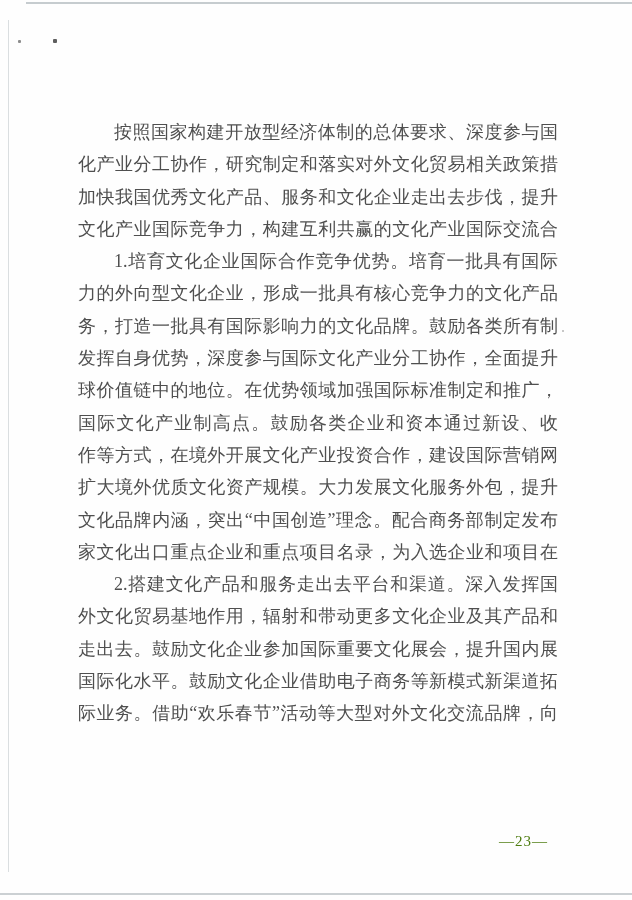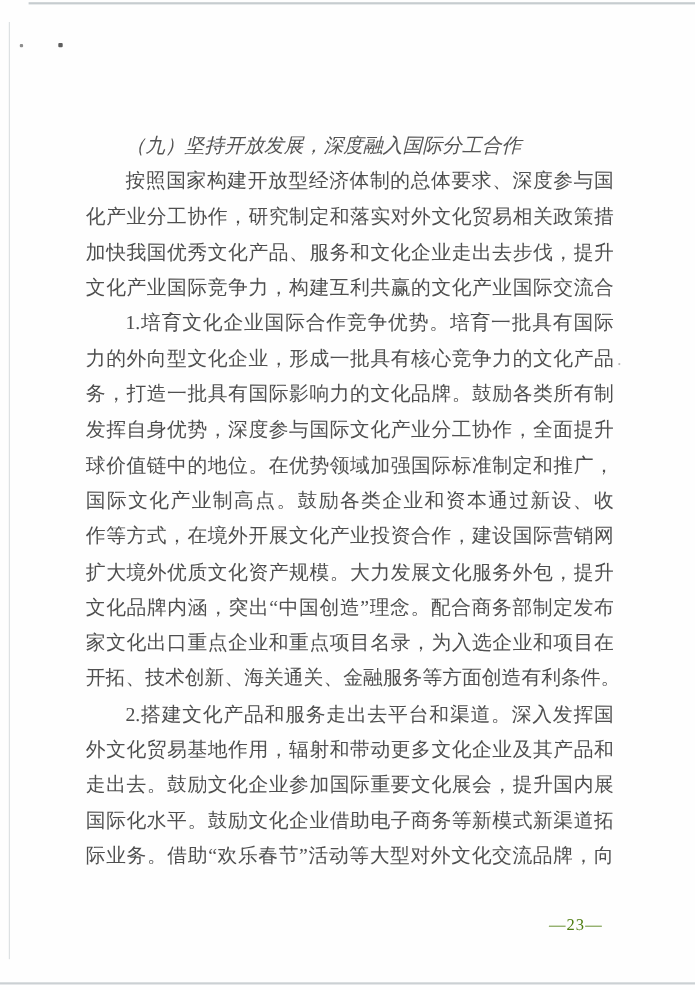--- a/index.html
+++ b/index.html
@@ -79,38 +79,36 @@
 <div class="page">
 
   <div class="edge edge-top"></div>
   <div class="edge edge-left"></div>
   <div class="edge edge-bottom"></div>
   <div class="speck speck-1"></div>
   <div class="speck speck-2"></div>
   <div class="speck speck-3"></div>
 
   <div class="content">
-    <div class="line short indent heading">（九）坚持开放发展，深度融入国际分工合作</div>
 
     <div class="line indent">按照国家构建开放型经济体制的总体要求、深度参与国际文</div>
     <div class="line">化产业分工协作，研究制定和落实对外文化贸易相关政策措施，</div>
     <div class="line">加快我国优秀文化产品、服务和文化企业走出去步伐，提升我国</div>
     <div class="line">文化产业国际竞争力，构建互利共赢的文化产业国际交流合作新</div>
 
     <div class="line indent">1.培育文化企业国际合作竞争优势。培育一批具有国际竞争</div>
     <div class="line">力的外向型文化企业，形成一批具有核心竞争力的文化产品和服</div>
     <div class="line">务，打造一批具有国际影响力的文化品牌。鼓励各类所有制企业</div>
     <div class="line">发挥自身优势，深度参与国际文化产业分工协作，全面提升在全</div>
     <div class="line">球价值链中的地位。在优势领域加强国际标准制定和推广，抢占</div>
     <div class="line">国际文化产业制高点。鼓励各类企业和资本通过新设、收购、合</div>
     <div class="line">作等方式，在境外开展文化产业投资合作，建设国际营销网络，</div>
     <div class="line">扩大境外优质文化资产规模。大力发展文化服务外包，提升民族</div>
     <div class="line">文化品牌内涵，突出“中国创造”理念。配合商务部制定发布国</div>
     <div class="line">家文化出口重点企业和重点项目名录，为入选企业和项目在市场</div>
-    <div class="line short">开拓、技术创新、海关通关、金融服务等方面创造有利条件。</div>
 
     <div class="line indent">2.搭建文化产品和服务走出去平台和渠道。深入发挥国家对</div>
     <div class="line">外文化贸易基地作用，辐射和带动更多文化企业及其产品和服务</div>
     <div class="line">走出去。鼓励文化企业参加国际重要文化展会，提升国内展会的</div>
     <div class="line">国际化水平。鼓励文化企业借助电子商务等新模式新渠道拓展国</div>
     <div class="line">际业务。借助“欢乐春节”活动等大型对外文化交流品牌，向世</div>
   </div>
 
   <div class="pagenum">—23—</div>
 

